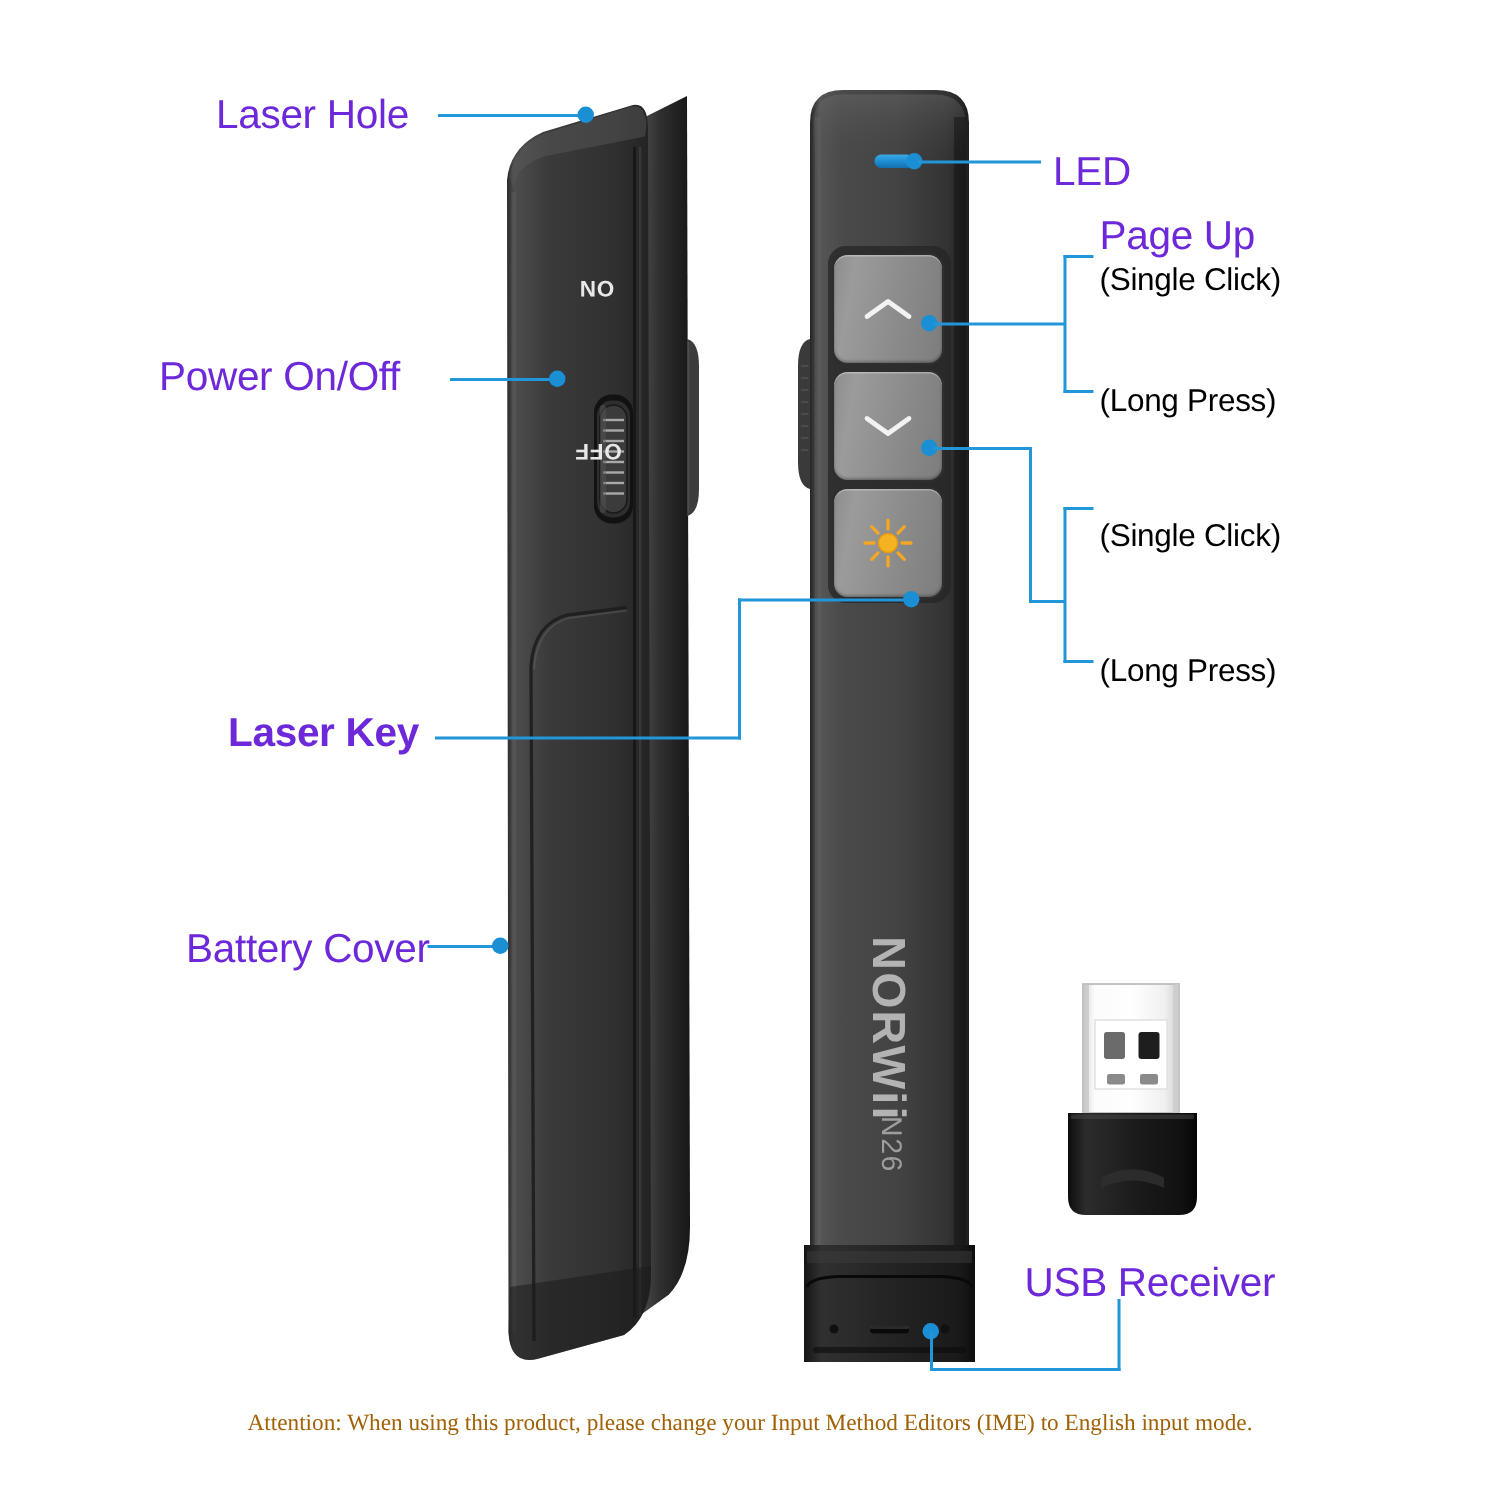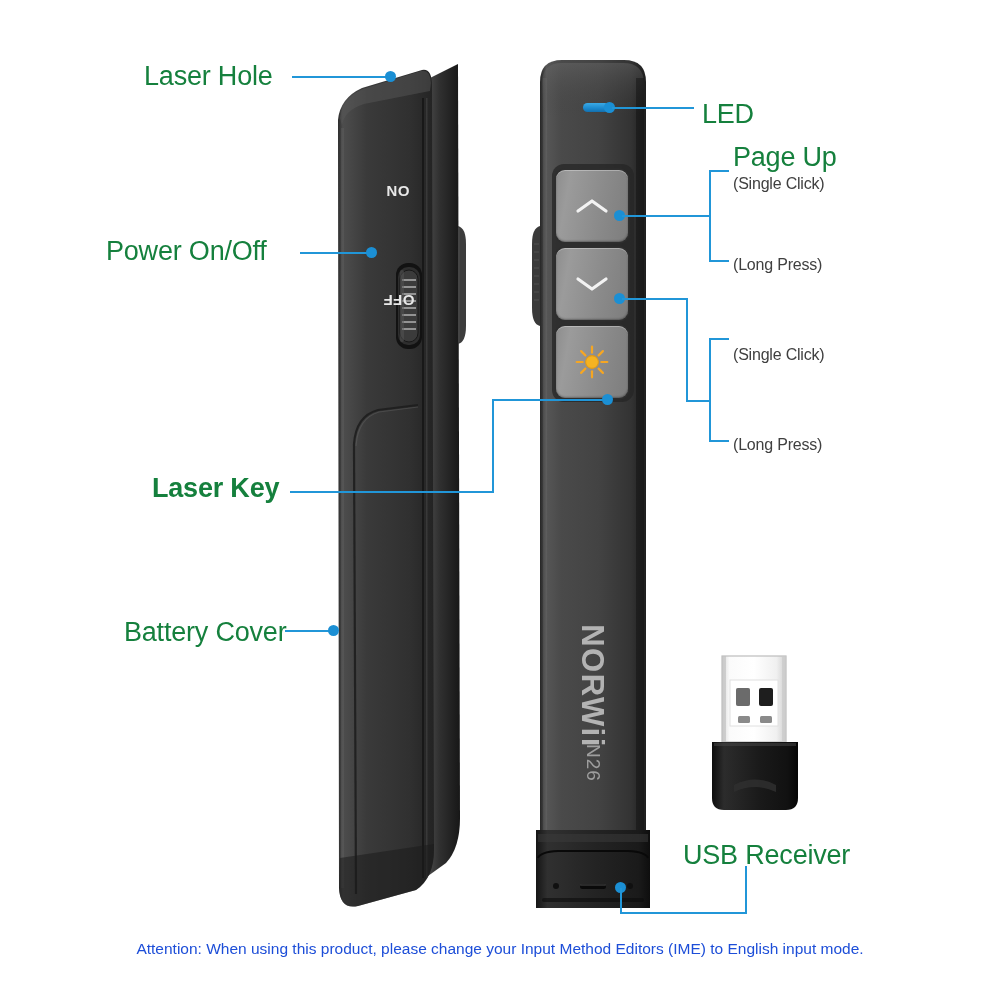--- a/index.html
+++ b/index.html
@@ -21,31 +21,32 @@
   .lbl {
     position: absolute;
     white-space: nowrap;
     font-family: "Liberation Sans", sans-serif;
     color: #231f20;
     letter-spacing: -0.2px;
   }
   .lbl-main {
     font-size: 27px;
     font-weight: 400;
-    color: #15803d;
+    color: #6d28d9;
   }
   .lbl-sub {
-    font-size: 16px;
+    font-size: 21px;
     font-weight: 400;
-    color: #404040;
+    color: #000000;
   }
   .lbl-note {
     font-size: 15.5px;
-    color: #1d4ed8;
+    color: #a16207;
     font-weight: 400;
+    font-family: Liberation Serif, serif;
   }
 
   
   .ln-h {
     position: absolute;
     height: 2px;
     background: #2196d8;
   }
   .ln-v {
     position: absolute;

